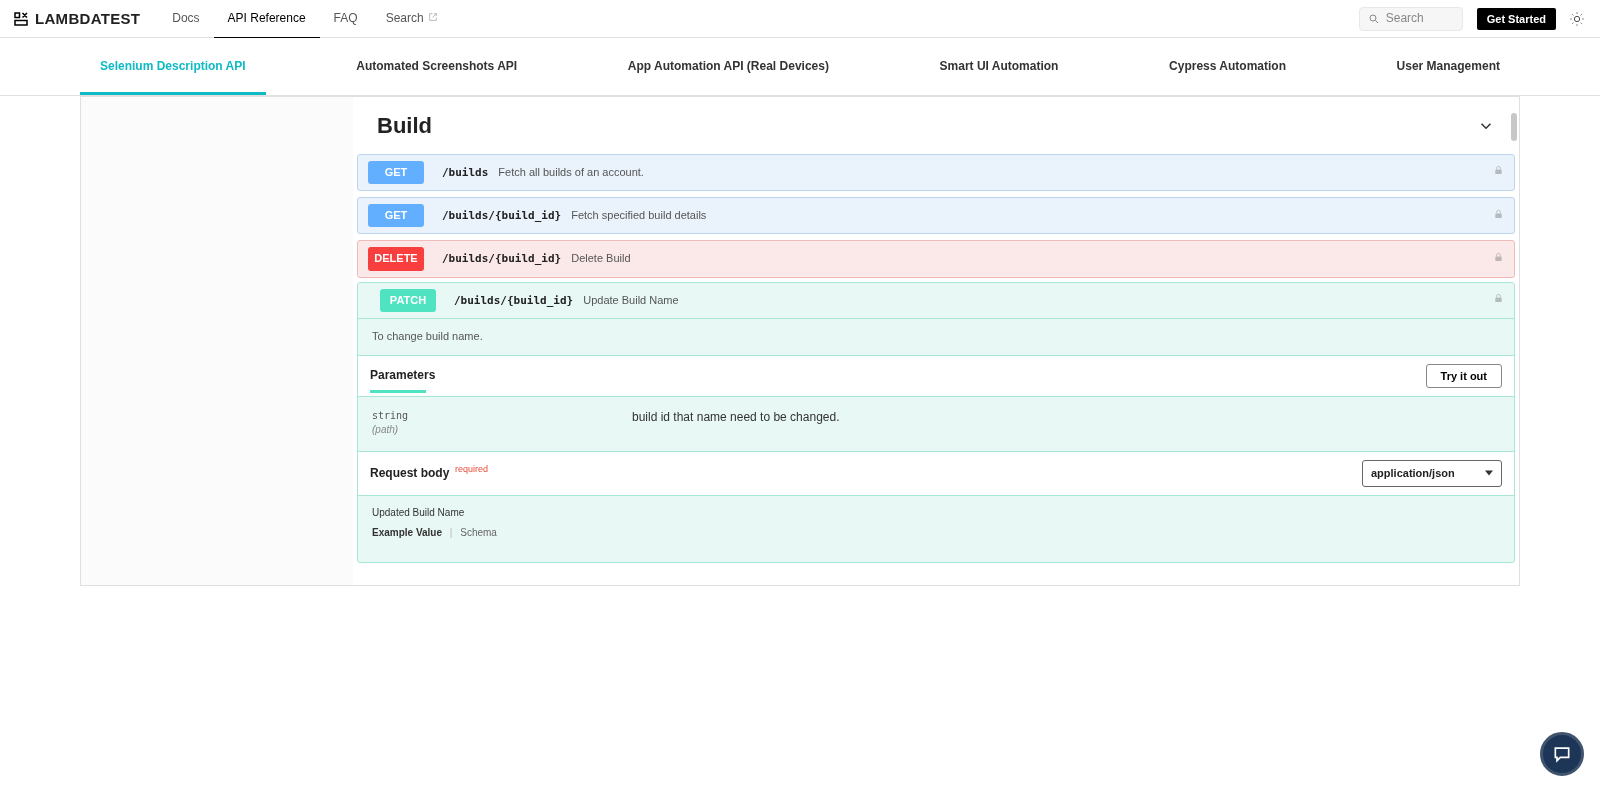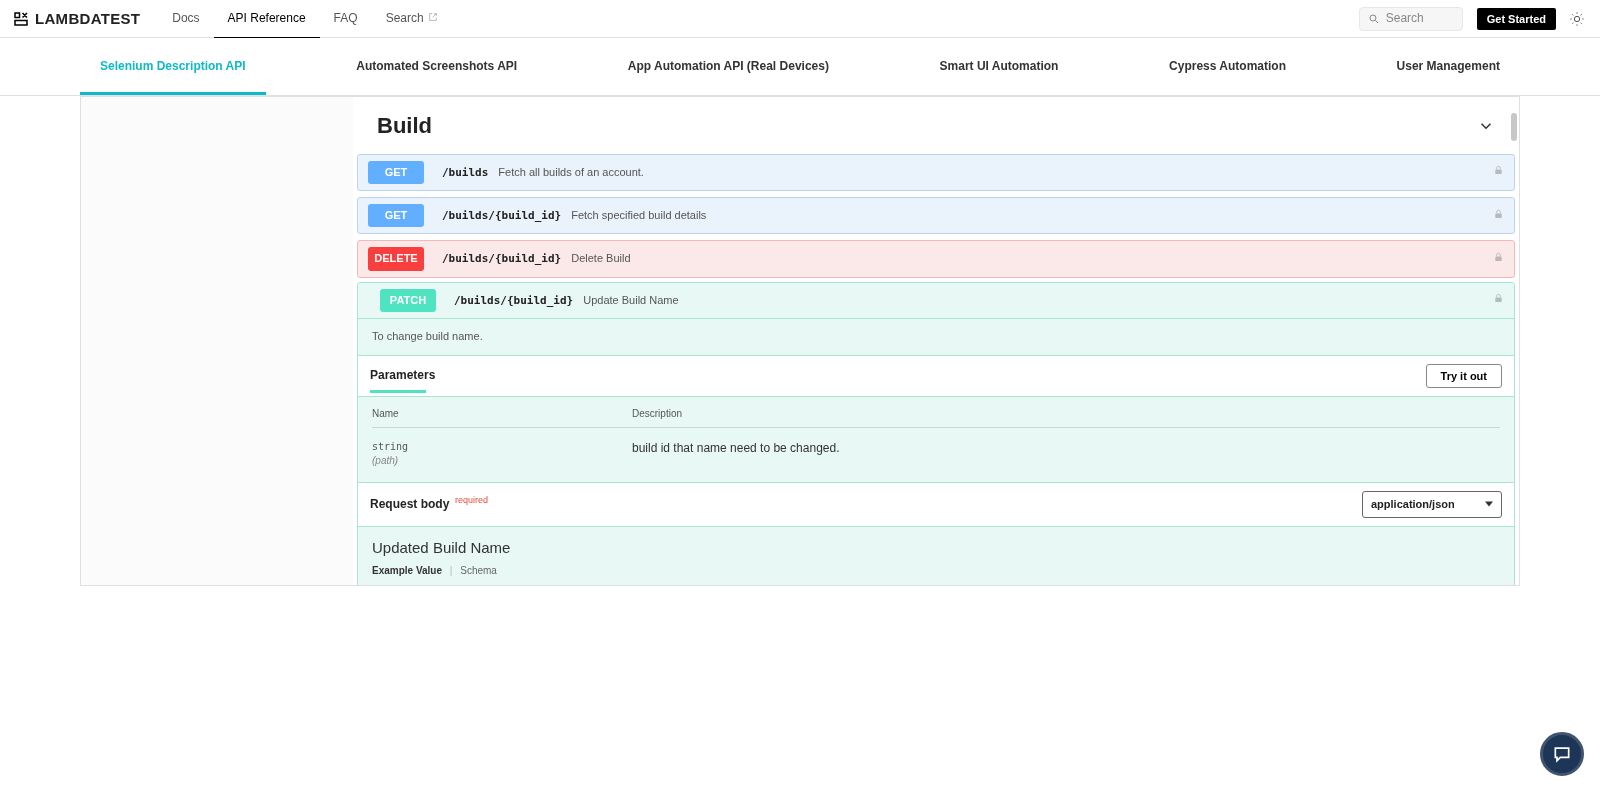--- a/index.html
+++ b/index.html
@@ -85,21 +85,21 @@
   .p-type{font-size:10px;color:#555;font-family:ui-monospace,Menlo,Consolas,monospace;margin-top:2px;}
   .p-in{font-size:10px;color:#888;font-style:italic;}
   .p-desc{font-size:12px;color:#333;padding-top:2px;}
   
   .rb-head{display:flex;justify-content:space-between;align-items:center;background:#fff;padding:8px 12px;border-top:1px solid var(--green-border);border-bottom:1px solid var(--green-border);}
   .rb-title{font-size:12px;font-weight:600;}
   .content-select{border:1px solid #666;border-radius:3px;padding:5px 24px 5px 8px;font-size:11px;font-weight:600;position:relative;background:#fff;cursor:pointer;width:140px;}
   .content-select::after{content:"";position:absolute;right:8px;top:50%;transform:translateY(-50%);border-left:4px solid transparent;border-right:4px solid transparent;border-top:5px solid #333;}
   
   .rb-body{padding:10px 14px 16px;}
-  .rb-label{font-size:15px;color:#333;margin-bottom:6px;}
+  .rb-label{font-size:10px;color:#333;margin-bottom:6px;}
   .rb-tabs{font-size:10px;color:#666;margin-bottom:6px;}
   .rb-tabs .active-tab{color:#333;font-weight:600;}
   .rb-tabs .sep{margin:0 5px;color:#bbb;}
   
   
   .chat-fab{position:fixed;right:16px;bottom:14px;width:44px;height:44px;border-radius:50%;background:#1d3557;display:flex;align-items:center;justify-content:center;border:3px solid #40546e;cursor:pointer;}
   .chat-fab svg{width:20px;height:20px;stroke:#fff;}
 </style>
 </head>
 <body>
@@ -201,24 +201,20 @@
               </svg></span>
         </div>
         <div class="desc">To change build name.</div>
 
         <div class="param-head">
           <div class="param-head-left">Parameters</div>
           <button class="try-btn">Try it out</button>
         </div>
 
         <div class="param-table">
-          <div class="param-thead">
-            <div class="col-name">Name</div>
-            <div class="col-desc">Description</div>
-          </div>
           <div class="param-row">
             <div class="col-name">
               <div class="p-type">string</div>
               <div class="p-in">(path)</div>
             </div>
             <div class="col-desc p-desc">build id that name need to be changed.</div>
           </div>
         </div>
 
         <div class="rb-head">

